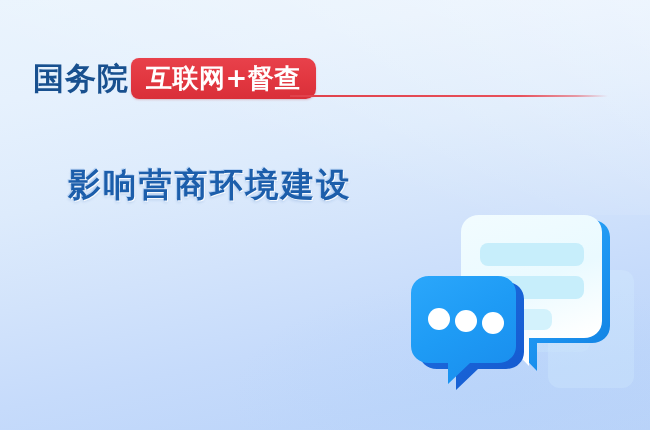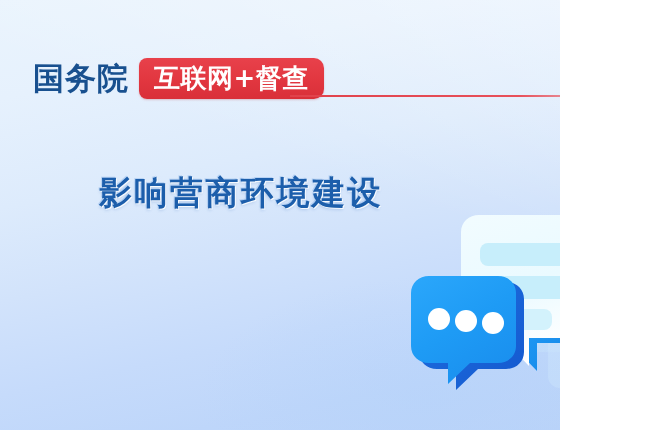--- a/index.html
+++ b/index.html
@@ -6,21 +6,21 @@
     margin: 0;
     padding: 0;
     background: #ffffff;
   }
   body {
     font-family: "Liberation Sans", "DejaVu Sans", sans-serif;
   }
 
   .banner {
     position: relative;
-    width: 560px;
+    width: 650px;
     height: 430px;
     overflow: hidden;
     background: linear-gradient(168deg,
         #eaf4fd 0%,
         #e6f1fd 18%,
         #ddebfc 38%,
         #d2e3fb 55%,
         #c6dbfb 72%,
         #bed6fa 86%,
         #bad3f9 100%);
@@ -60,21 +60,21 @@
     font-family: "DejaVu Sans", "Liberation Sans", sans-serif;
     font-size: 31px;
     font-weight: 700;
     letter-spacing: 1px;
     color: #18508f;
     line-height: 1;
     white-space: nowrap;
   }
 
   .badge {
-    margin-left: 10px;
+    margin-left: 2px;
     background: linear-gradient(180deg, #e8414b 0%, #e23740 52%, #d92f39 100%);
     border-radius: 8px 10px 10px 8px;
     padding: 7px 15px 8px 15px;
     box-shadow: 0 1px 2px rgba(190,40,50,0.25);
   }
   .badge-text {
     font-family: "DejaVu Sans", "Liberation Sans", sans-serif;
     font-size: 26px;
     font-weight: 700;
     letter-spacing: 0.5px;
@@ -93,24 +93,23 @@
         #e0414b 0%,
         #e8505a 72%,
         rgba(232,80,90,0.55) 90%,
         rgba(232,80,90,0.0) 100%);
   }
 
   
   .title-block {
     position: absolute;
     left: 0;
-    top: 168px;
+    top: 160px;
     width: 420px;
     text-align: center;
-    margin-left: 31px;
   }
   .title-line {
     font-family: "DejaVu Sans", "Liberation Sans", sans-serif;
     font-size: 33px;
     font-weight: 700;
     letter-spacing: 2.5px;
     color: #1c5eab;
     line-height: 49px;
     white-space: nowrap;
     text-shadow:

